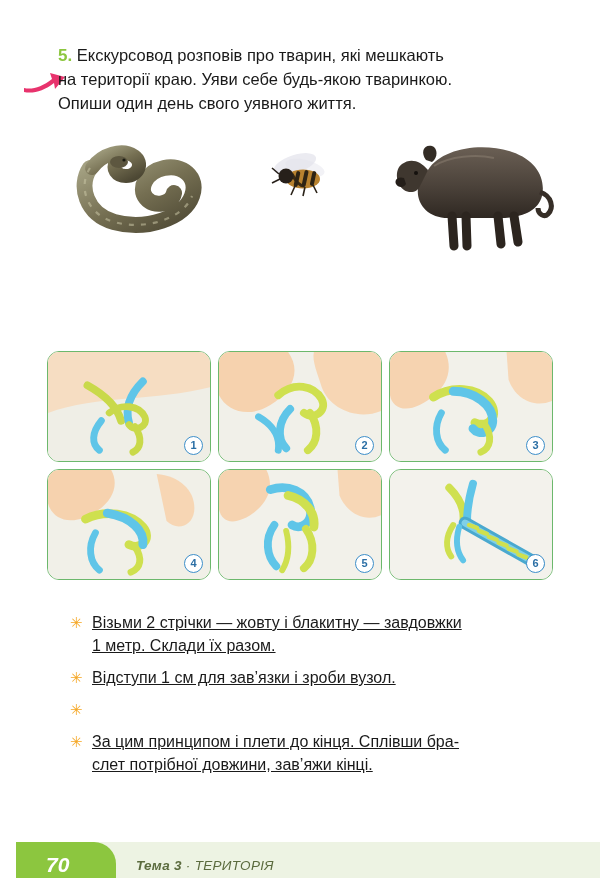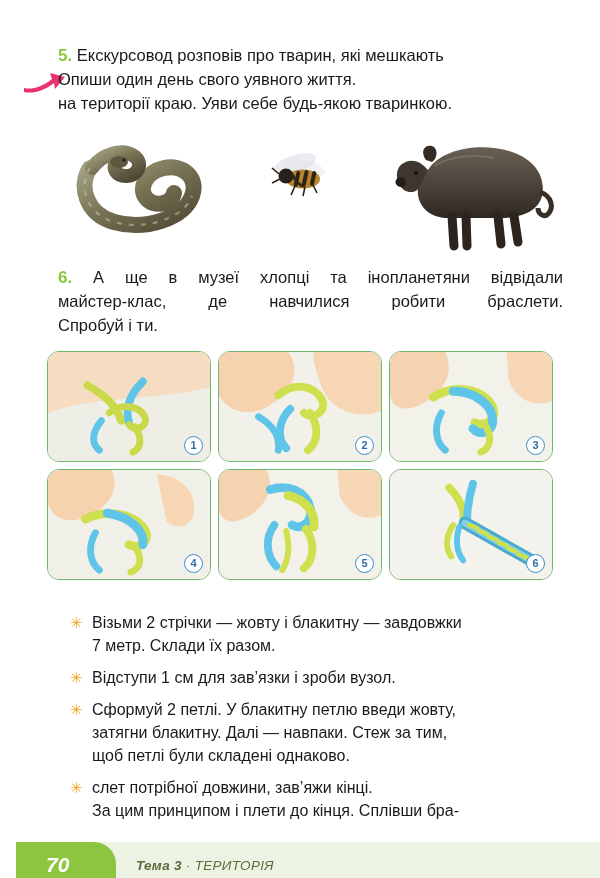--- a/index.html
+++ b/index.html
@@ -122,20 +122,21 @@
     flex: 0 0 22px;
     color: #f5a623;
     font-size: 15px;
     line-height: 1.45;
     padding-top: 1px;
   }
   .bullet-text {
     font-size: 16px;
     line-height: 1.44;
     color: #1a1a1a;
+    text-decoration: underline;
   }
   .bullet-text .line { display: block; }
 
   
   .footer { position: absolute; left: 16px; bottom: 0; width: 484px; height: 56px; font-style: italic; }
   .footer-band {
     position: absolute;
     left: 0; bottom: 0;
     width: 600px; height: 44px;
     background: #edf3e3;
@@ -172,22 +173,22 @@
   <svg class="arrow-marker" viewBox="0 0 44 26">
     <path d="M2 18 C10 20 20 17 30 9 L28 3 L43 7 L33 19 L32 13 C22 21 11 24 2 22 Z" fill="#e8336d"></path>
   </svg>
 
   <div class="ex5">
     <div class="ex5-text">
       <span class="line ex5-line1">
         <span class="ex-num">5.</span>
         <span>Екскурсовод розповів про тварин, які мешкають</span>
       </span>
+      <span class="line">на території краю. Уяви себе будь-якою тваринкою.</span>
       <span class="line">Опиши один день свого уявного життя.</span>
-      <span class="line">на території краю. Уяви себе будь-якою тваринкою.</span>
     </div>
   </div>
 
   <div class="animals">
 
     <svg class="snake" viewBox="0 0 135 98">
       <defs>
         <linearGradient id="snk" x1="0" y1="0" x2="1" y2="1">
           <stop offset="0%" stop-color="#a3a081"></stop>
           <stop offset="50%" stop-color="#756f52"></stop>
@@ -226,30 +227,20 @@
       <path d="M38 44 C30 34 20 32 12 38 C4 44 6 58 14 64 C20 68 28 66 30 60" fill="#3f372f"></path>
       <path d="M14 52 C8 50 4 54 6 58 C8 62 14 62 16 58 Z" fill="#241e19"></path>
       <path d="M36 34 C30 26 34 18 42 20 C48 22 48 32 42 36 Z" fill="#332c25"></path>
       <circle cx="26" cy="47" r="2" fill="#15110d"></circle>
       <path d="M62 90 l2 30 M76 90 l1 30 M108 90 l3 28 M124 90 l4 26" stroke="#2c251f" stroke-width="9" stroke-linecap="round"></path>
       <path d="M150 66 c12 4 14 16 8 22 c-4 4 -10 0 -10 -6" fill="none" stroke="#362e27" stroke-width="5"></path>
       <path d="M44 40 C60 30 86 28 104 32" stroke="#8d8174" stroke-width="2" fill="none" opacity=".5"></path>
     </svg>
   </div>
 
-  <div class="ex6">
-    <div class="ex6-text">
-      <span class="line justify">
-        <span class="ex-num">6.</span>
-        <span>А ще в музеї хлопці та інопланетяни відвідали</span>
-      </span>
-      <span class="line justify">майстер-клас, де навчилися робити браслети.</span>
-      <span class="line">Спробуй і ти.</span>
-    </div>
-  </div>
 
   <div class="grid">
 
     <div class="cell">
       <svg class="photo-svg" viewBox="0 0 164 111" preserveAspectRatio="none">
         <rect width="164" height="111" fill="#f2f1ea"></rect>
         <path d="M0 0 H164 V40 C120 56 60 52 0 70 Z" fill="#f7d9bb" opacity=".85"></path>
         <path d="M0 62 C50 44 110 50 164 36 V111 H0 Z" fill="#efeee6"></path>
         <path d="M40 34 C58 44 70 56 74 70" stroke="#c9d94a" stroke-width="8" fill="none" stroke-linecap="round"></path>
         <path d="M96 30 C82 44 78 58 82 72" stroke="#5fc5e8" stroke-width="8" fill="none" stroke-linecap="round"></path>
@@ -336,45 +327,40 @@
       <div class="badge">6</div>
     </div>
   </div>
 
   <div class="bullets">
 
     <div class="bullet">
       <span class="bullet-mark">✳</span>
       <span class="bullet-text">
         <span class="line">Візьми 2 стрічки — жовту і блакитну — завдовжки</span>
-        <span class="line">7 метр. Склади їх разом.</span>
+        <span class="line">1 метр. Склади їх разом.</span>
       </span>
     </div>
 
     <div class="bullet">
       <span class="bullet-mark">✳</span>
       <span class="bullet-text">
         <span class="line">Відступи 1 см для зав’язки і зроби вузол.</span>
       </span>
     </div>
 
     <div class="bullet">
       <span class="bullet-mark">✳</span>
-      <span class="bullet-text">
-        <span class="line">Сформуй 2 петлі. У блакитну петлю введи жовту,</span>
-        <span class="line">затягни блакитну. Далі — навпаки. Стеж за тим,</span>
-        <span class="line">щоб петлі були складені однаково.</span>
-      </span>
     </div>
 
     <div class="bullet">
       <span class="bullet-mark">✳</span>
       <span class="bullet-text">
+        <span class="line">За цим принципом і плети до кінця. Сплівши бра-</span>
         <span class="line">слет потрібної довжини, зав’яжи кінці.</span>
-        <span class="line">За цим принципом і плети до кінця. Сплівши бра-</span>
       </span>
     </div>
   </div>
 
   <div class="footer">
     <div class="footer-band"></div>
     <div class="footer-tab"></div>
     <div class="page-num">70</div>
     <div class="footer-text">
       <b>Тема 3</b>

